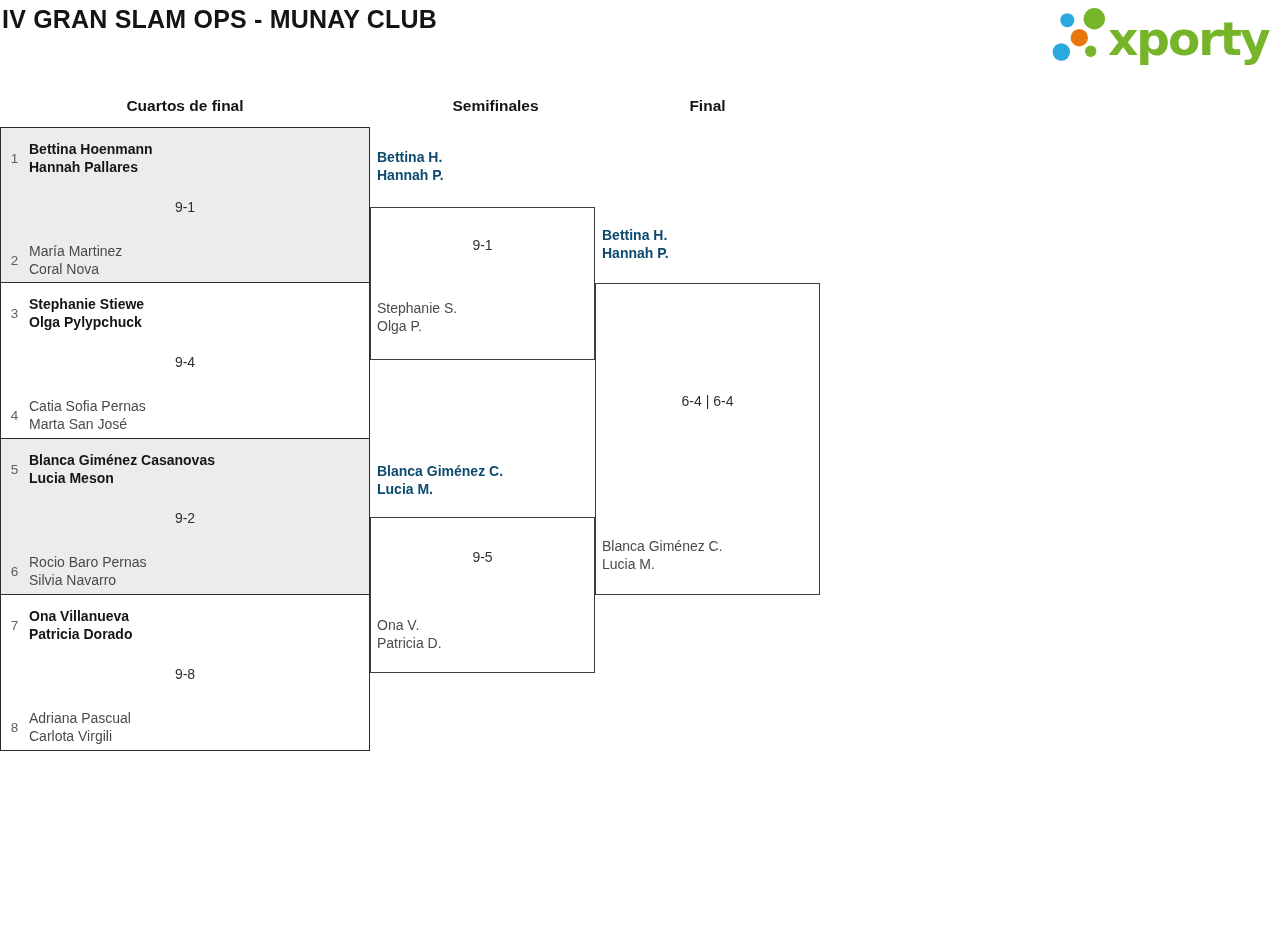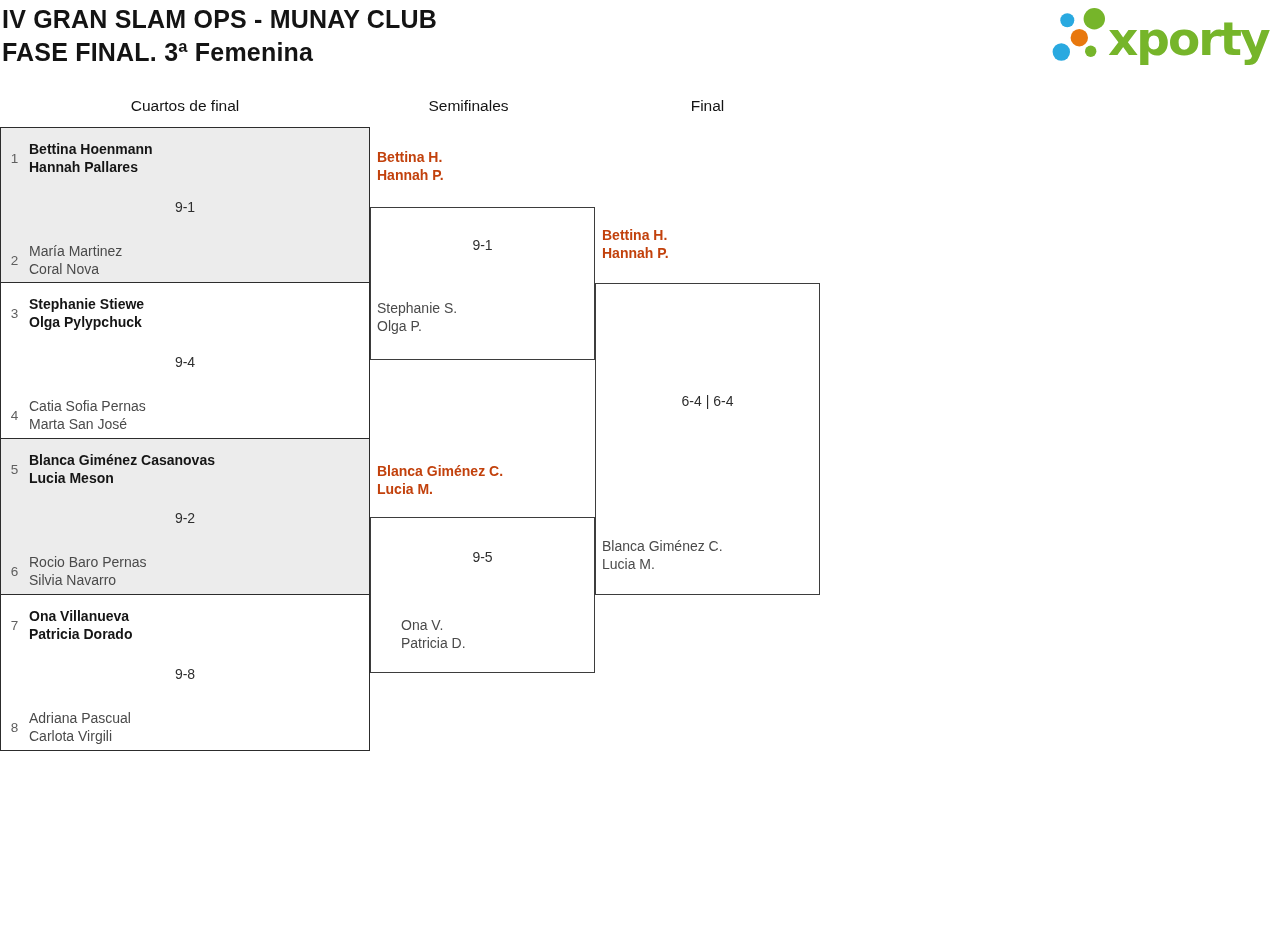--- a/index.html
+++ b/index.html
@@ -8,23 +8,23 @@
     font-family:"Liberation Sans", sans-serif;
     color:#141414;
   }
   .stage { position:relative; width:1280px; height:832px; overflow:hidden; background:#fff; }
 
   
   .page-title { position:absolute; left:2px; top:3px; font-size:25px; line-height:33px; font-weight:700; color:#141414; letter-spacing:0.2px; }
   .logo { position:absolute; left:1045px; top:2px; width:235px; height:68px; display:block; cursor:pointer; text-decoration:none;text-align:right; }
 
   
-  .round-header { position:absolute; top:97px; font-size:15.5px; font-weight:400; text-align:center; color:#141414; }
+  .round-header { position:absolute; top:97px; font-size:15.5px; font-weight:700; text-align:center; color:#141414; }
   .rh-qf { left:0px;   width:370px; }
-  .rh-sf { left:356px; width:225px; }
+  .rh-sf { left:383px; width:225px; }
   .rh-f  { left:595px; width:225px; }
 
   
   .qf {
     position:absolute; left:0px; width:370px; box-sizing:border-box;
     border:1px solid #2c2c2c; background:#ffffff;
   }
   .qf.shaded { background:#ececec; }
   .qf1 { top:127px; height:156px; }
   .qf2 { top:282px; height:157px; }
@@ -39,41 +39,40 @@
   .names.winner { font-weight:700; color:#151515; }
   .qf-score { position:absolute; left:0; right:0; top:70px; text-align:center; font-size:14px; line-height:18px; color:#2e2e2e; }
 
   
   .match-box { position:absolute; box-sizing:border-box; border:1px solid #3d3d3d; background:transparent; }
   .box-sf1 { left:370px; top:207px; width:225px; height:153px; }
   .box-sf2 { left:370px; top:517px; width:225px; height:156px; }
   .box-f   { left:595px; top:283px; width:225px; height:312px; }
 
   .team { position:absolute; font-size:14px; line-height:18px; color:#4a4a4a; }
-  .team.winner { font-weight:700; color:#c2410c; }
+  .team.winner { font-weight:700; color:#0c4a6e; }
   .t-sf1-top { left:377px; top:148px; }
   .t-sf1-bot { left:377px; top:299px; }
   .t-sf2-top { left:377px; top:462px; }
-  .t-sf2-bot { left:377px; top:616px;margin-left:24px; }
+  .t-sf2-bot { left:377px; top:616px; }
   .t-f-top   { left:602px; top:226px; }
   .t-f-bot   { left:602px; top:537px; }
 
   .score-center { position:absolute; text-align:center; font-size:14px; line-height:18px; color:#2e2e2e; width:225px; }
   .s-sf1 { left:370px; top:236px; }
   .s-sf2 { left:370px; top:548px; }
   .s-f   { left:595px; top:392px; }
 </style>
 </head>
 <body>
 
 <div class="stage">
 
   <div class="page-title">
     <div>IV GRAN SLAM OPS - MUNAY CLUB</div>
-    <div>FASE FINAL. 3ª Femenina</div>
   </div>
 
   <a class="logo">
     <svg width="235" height="68" viewBox="0 0 235 68">
       <circle cx="22.3" cy="18.3" r="7" fill="#29a9e0"></circle>
       <circle cx="49.3" cy="16.7" r="10.7" fill="#76b52a"></circle>
       <circle cx="34.3" cy="35.7" r="8.7" fill="#e8780e"></circle>
       <circle cx="16.3" cy="50" r="8.7" fill="#29a9e0"></circle>
       <circle cx="45.7" cy="49.3" r="5.7" fill="#76b52a"></circle>
       <text x="63" y="53" font-family="DejaVu Sans, sans-serif" font-weight="bold" font-size="47" letter-spacing="-2" fill="#76b52a">xporty</text>

